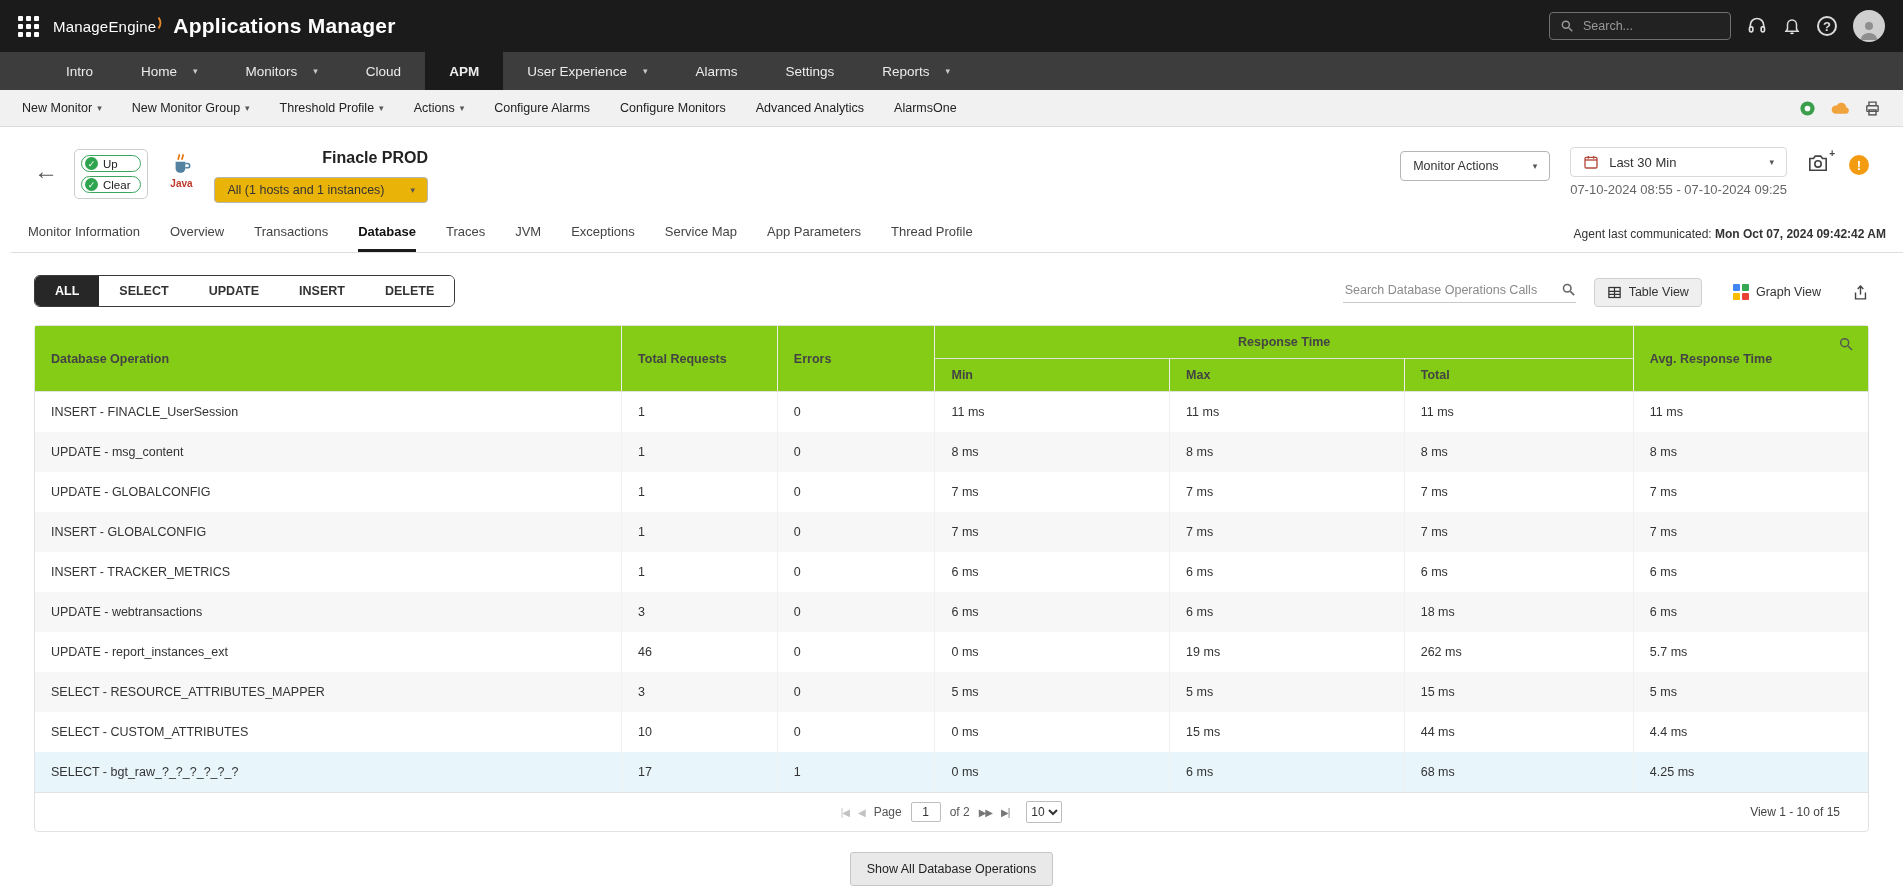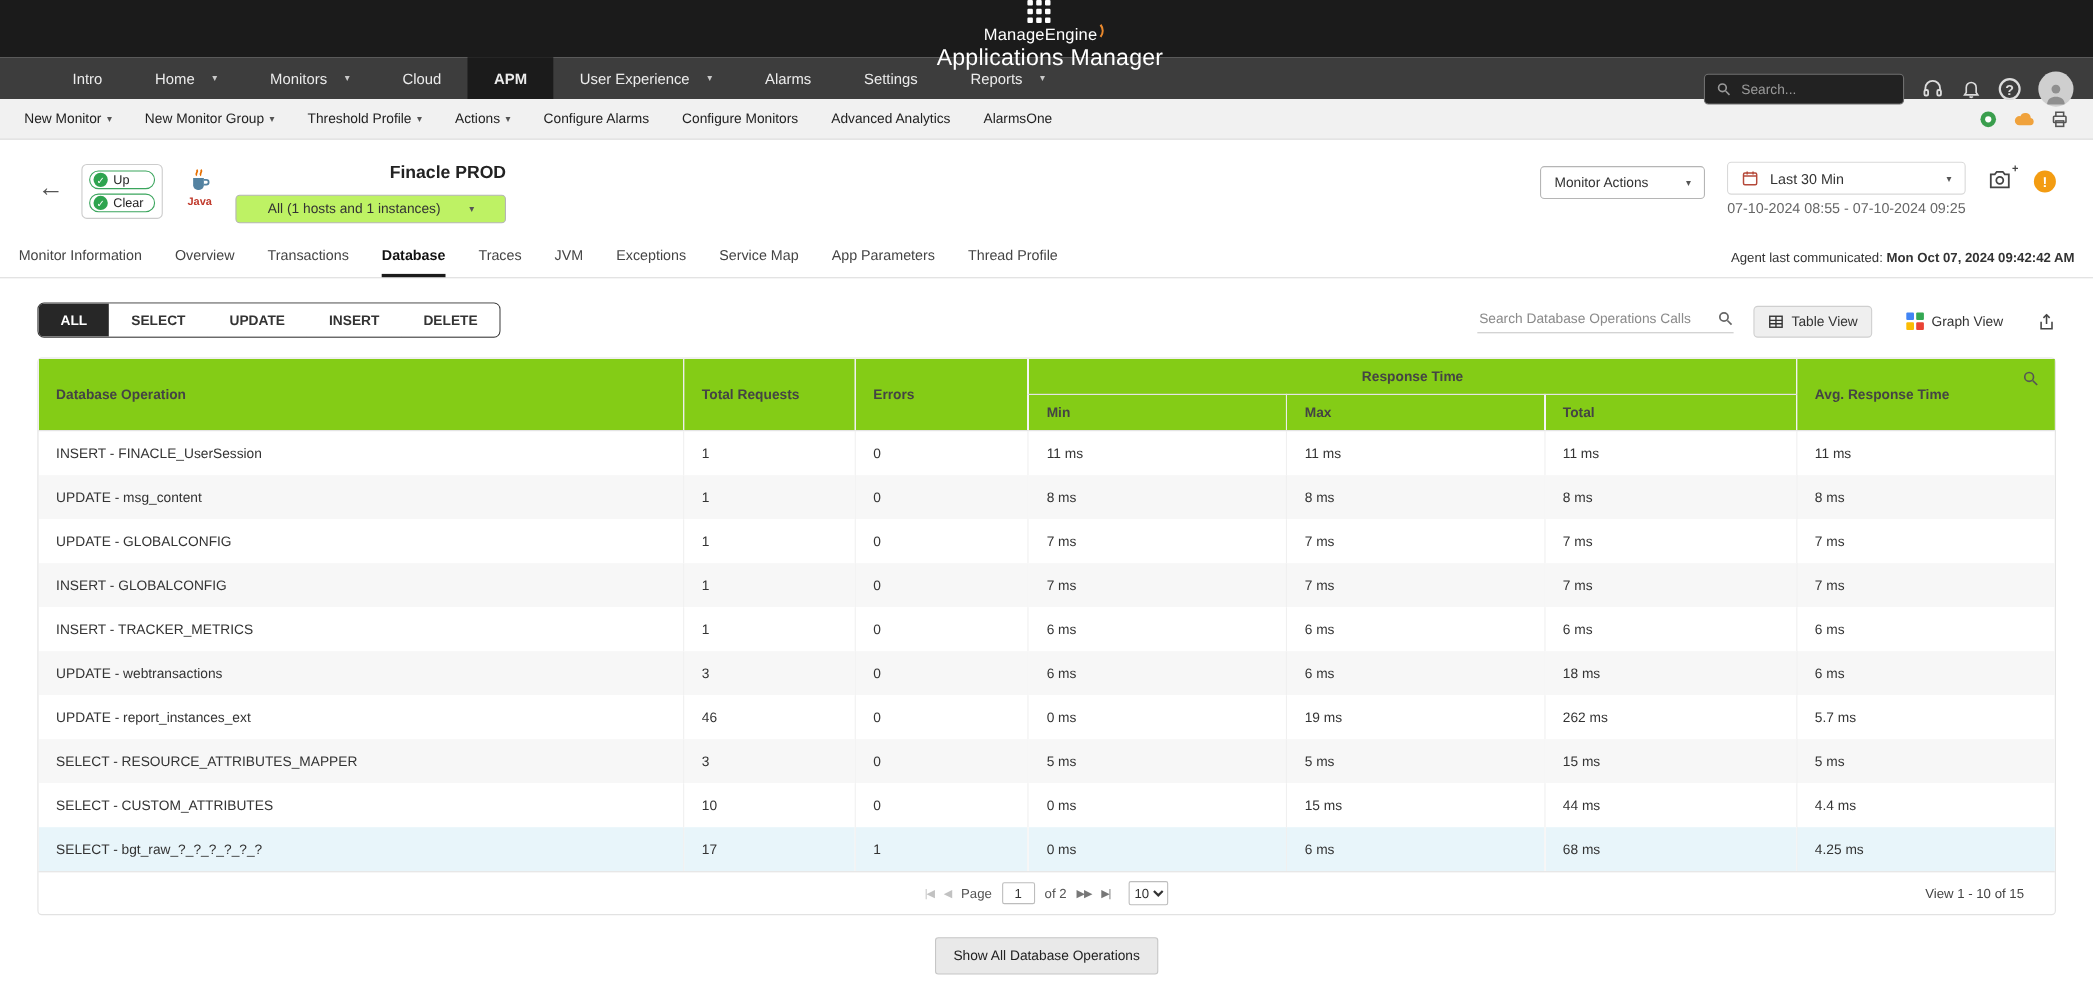--- a/index.html
+++ b/index.html
@@ -8,27 +8,27 @@
   body {
     width:1903px; height:892px; overflow:hidden;
     font-family:"Liberation Sans", sans-serif;
     background:#ffffff; color:#333;
   }
   svg { display:block; }
 
   
   .topbar {
     height:52px; background:#1b1b1b; color:#fff;
-    display:flex; align-items:center; padding:0 18px;flex-direction:column;
+    display:flex; align-items:center; padding:0 18px;
   }
   .waffle { display:grid; grid-template-columns:repeat(3,5px); grid-gap:3px; margin-right:14px; cursor:pointer; }
   .waffle i { width:5px; height:5px; background:#fff; border-radius:1px; }
   .brand { font-size:15px; color:#fff; letter-spacing:.2px; display:flex; align-items:center; }
   .brand .swoosh { margin:0 2px 6px 1px; }
-  .app-title { font-size:21px; font-weight:normal; margin-left:6px; letter-spacing:.2px; }
+  .app-title { font-size:21px; font-weight:bold; margin-left:6px; letter-spacing:.2px; }
   .topbar-right { margin-left:auto; display:flex; align-items:center; gap:16px; }
   .top-search {
     display:flex; align-items:center; gap:7px;
     border:1px solid #6f6f6f; border-radius:4px;
     height:28px; width:182px; padding:0 10px; background:#222;
   }
   .top-search input {
     background:transparent; border:none; outline:none; color:#ddd;
     font-size:12.5px; width:130px; font-family:"Liberation Sans",sans-serif;
   }
@@ -81,22 +81,22 @@
   }
   .check-circle {
     width:13px; height:13px; border-radius:50%; background:#2ea44f; color:#fff;
     font-size:9px; display:flex; align-items:center; justify-content:center;
   }
   .java-block { margin:4px 20px 0 20px; text-align:center; }
   .java-label { font-size:10px; color:#c0392b; font-weight:bold; margin-top:1px; }
   .title-col { margin-top:2px;text-align:right; }
   .monitor-title { font-size:16px; font-weight:bold; color:#222; margin:0 0 10px 0; }
   .instance-select {
-    border:1px solid #b5b5b5; border-radius:4px; background:#bef264;
-    font-size:12.5px; color:#333; padding:5px 28px;
+    border:1px solid #b5b5b5; border-radius:4px; background:#eab308;
+    font-size:12.5px; color:#333; padding:5px 12px;
     display:inline-flex; align-items:center; gap:26px; cursor:pointer;
   }
   .select-caret { font-size:9px; color:#555; }
   .header-right { margin-left:auto; display:flex; align-items:flex-start; gap:20px; }
   .actions-select {
     width:150px; border:1px solid #b5b5b5; border-radius:4px; background:#fff;
     font-size:12.5px; color:#333; padding:7px 12px;
     display:flex; align-items:center; justify-content:space-between; cursor:pointer; margin-top:4px;
   }
   .timerange-block { text-align:right; }
@@ -110,21 +110,21 @@
   .camera-plus { position:absolute; top:-5px; right:-6px; font-size:10px; font-weight:bold; color:#444; }
   .warning-circle {
     width:20px; height:20px; border-radius:50%; background:#f39c12; color:#fff;
     font-size:13px; font-weight:bold; display:flex; align-items:center; justify-content:center;
     margin-top:8px; cursor:pointer;
   }
 
   
   .tabs-row {
     display:flex; align-items:flex-end; padding:0 17px; margin-top:12px;
-    border-bottom:1px solid #ddd; font-size:13px; color:#444;
+    border-bottom:1px solid #ddd; font-size:13px; color:#444;margin-left:11px;
   }
   .tab { padding:9px 0 10px; margin-right:30px; cursor:pointer; white-space:nowrap; border-bottom:3px solid transparent; }
   .tab.active { color:#111; font-weight:bold; border-bottom:3px solid #1b1b1b; }
   .agent-info { margin-left:auto; font-size:12px; color:#333; padding-bottom:11px; white-space:nowrap; }
   .agent-info b { font-weight:bold; }
 
   
   .toolbar { display:flex; align-items:flex-end; padding:22px 34px 18px; }
   .filter-group {
     display:flex; align-items:stretch; border:1.5px solid #3a3a3a; border-radius:6px; overflow:hidden; background:#fff;

